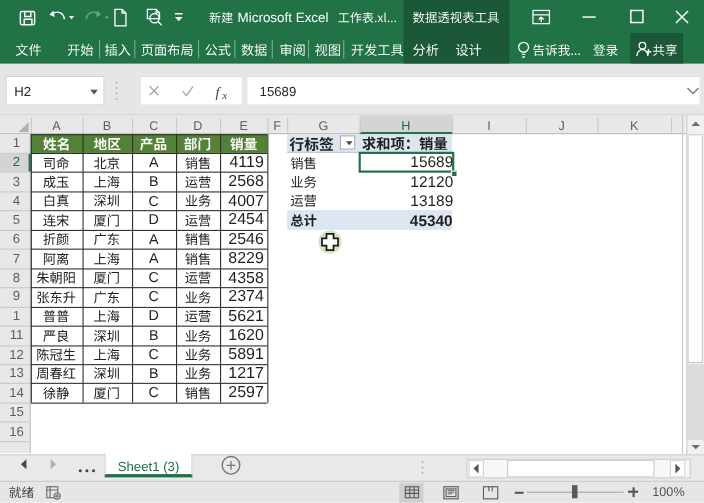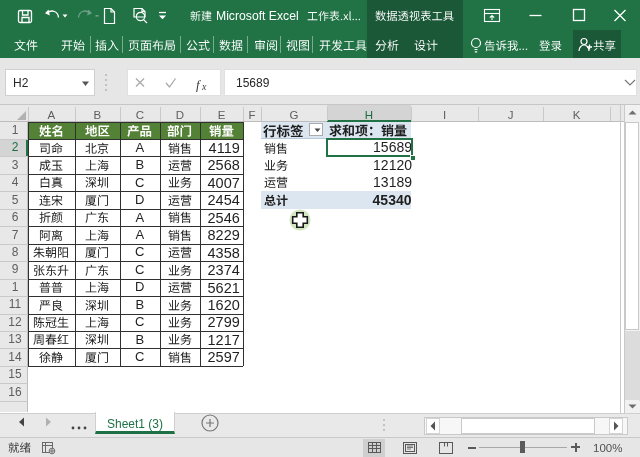--- a/index.html
+++ b/index.html
@@ -555,21 +555,21 @@
   </svg>
 <svg class="r " style="left:85.3px;top:313.0px" width="26" height="18">
     <use href="#g4e0a" fill="#1f1f1f" transform="translate(0.0,13.9) scale(0.01200,-0.01200)"></use>
     <use href="#g6d77" fill="#1f1f1f" transform="translate(12.0,13.9) scale(0.01200,-0.01200)"></use>
   </svg>
 <div class="abs f13" style="left:139.8px;top:314.2px;width:0;color:#1f1f1f"><span class="c">C</span></div>
 <svg class="r " style="left:167.8px;top:313.0px" width="26" height="18">
     <use href="#g4e1a" fill="#1f1f1f" transform="translate(0.0,13.9) scale(0.01200,-0.01200)"></use>
     <use href="#g52a1" fill="#1f1f1f" transform="translate(12.0,13.9) scale(0.01200,-0.01200)"></use>
   </svg>
-<div class="abs f145" style="left:239.8px;top:313.4px;width:0;color:#1f1f1f"><span class="rr">2799</span></div>
+<div class="abs f145" style="left:239.8px;top:313.4px;width:0;color:#1f1f1f"><span class="rr">5891</span></div>
 <svg class="r " style="left:33.4px;top:330.4px" width="38" height="18">
     <use href="#g5468" fill="#1f1f1f" transform="translate(0.0,13.9) scale(0.01200,-0.01200)"></use>
     <use href="#g6625" fill="#1f1f1f" transform="translate(12.0,13.9) scale(0.01200,-0.01200)"></use>
     <use href="#g7ea2" fill="#1f1f1f" transform="translate(24.0,13.9) scale(0.01200,-0.01200)"></use>
   </svg>
 <svg class="r " style="left:85.3px;top:330.4px" width="26" height="18">
     <use href="#g6df1" fill="#1f1f1f" transform="translate(0.0,13.9) scale(0.01200,-0.01200)"></use>
     <use href="#g5733" fill="#1f1f1f" transform="translate(12.0,13.9) scale(0.01200,-0.01200)"></use>
   </svg>
 <div class="abs f13" style="left:139.8px;top:331.7px;width:0;color:#1f1f1f"><span class="c">B</span></div>

